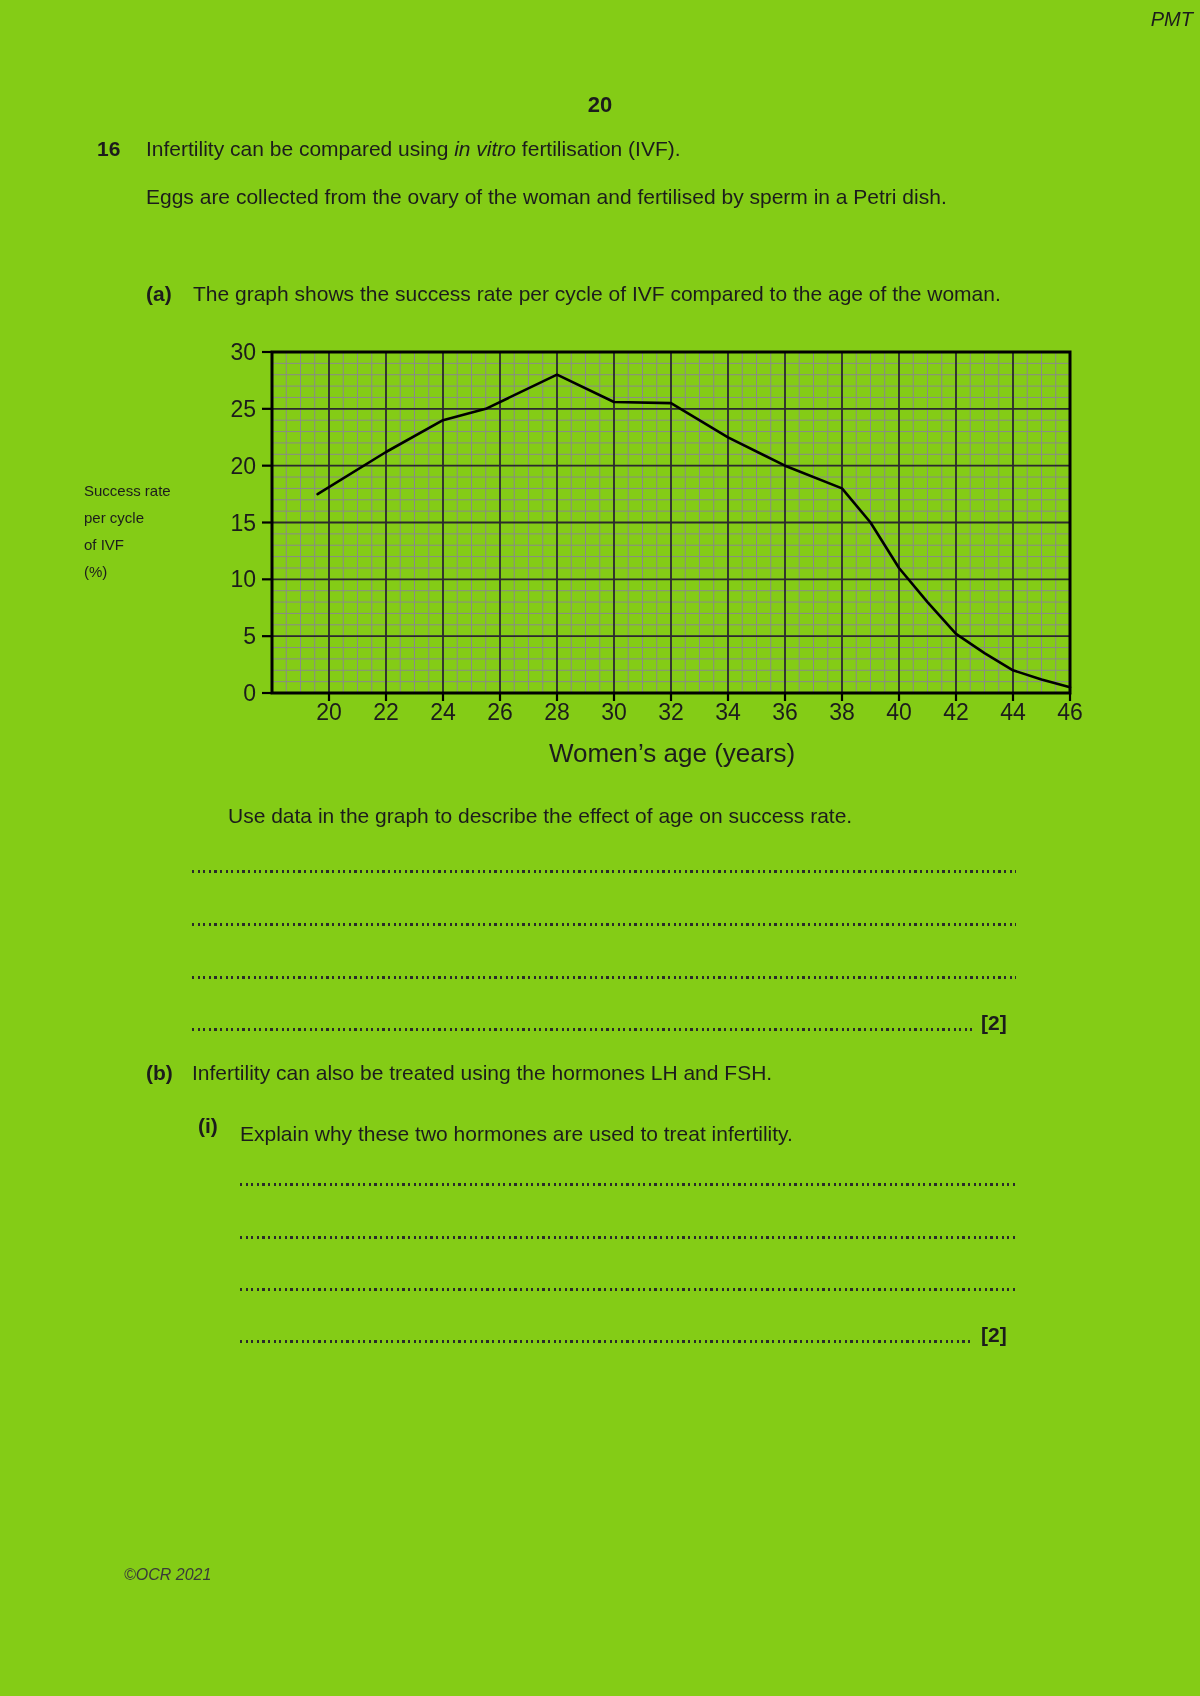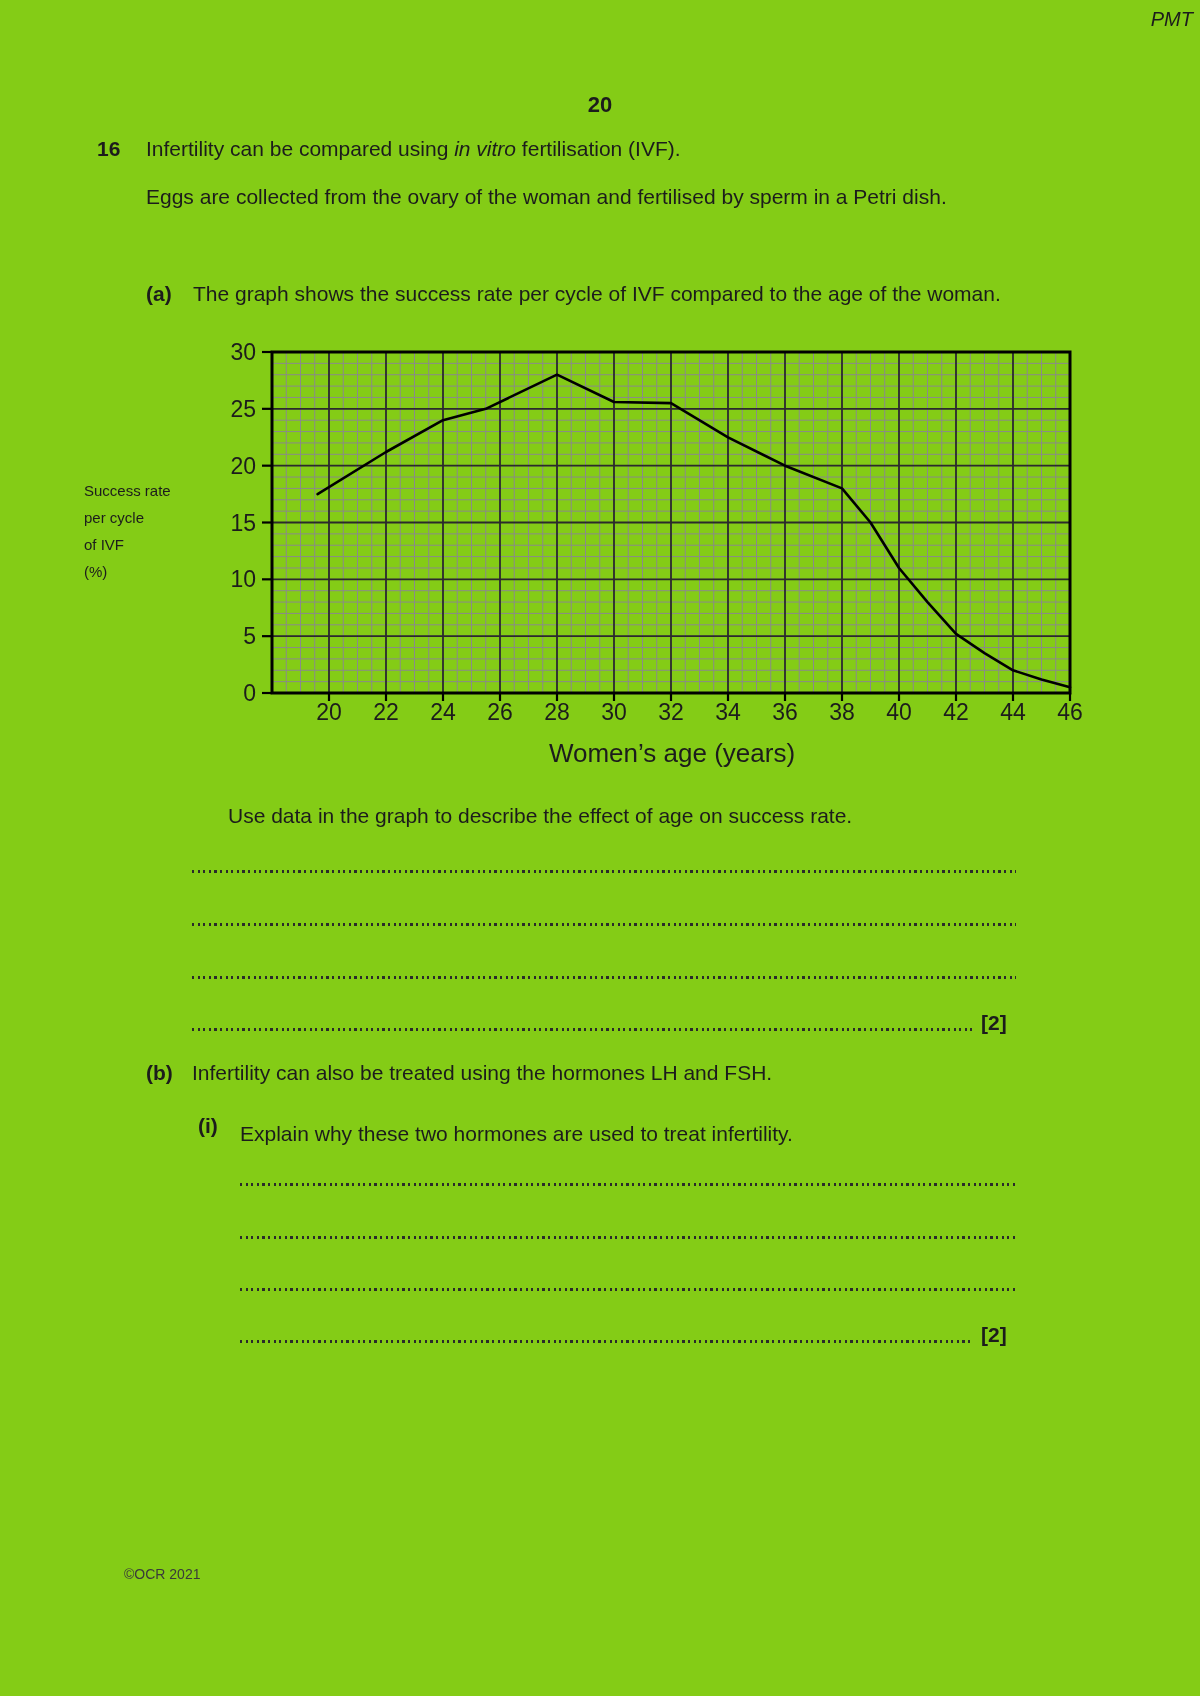--- a/index.html
+++ b/index.html
@@ -21,21 +21,21 @@
     position:absolute;height:3px;
     background:repeating-linear-gradient(90deg,#2a2a2a 0 2.2px,transparent 2.2px 5.6px);
   }
   .marks{font-size:21px;font-weight:bold;}
   #ylabel-block{
     position:absolute;left:84px;top:477px;width:140px;
     text-align:left;font-size:15px;line-height:27px;
   }
   #chart-svg{position:absolute;left:150px;top:330px;}
   #chart-svg text{font-family:"Liberation Sans",sans-serif;fill:#1c1c1c;}
-  #footer{font-size:14px;color:#3a3a3a;}
+  #footer{font-size:16px;color:#3a3a3a;font-style:italic;}
   #pmt{font-size:20px;font-style:italic;}
 </style>
 </head>
 <body>
 
 <div id="page">
 
   <div id="pmt" class="abs" style="top:8px;right:7px;">PMT</div>
   <div class="abs bold center" style="left:600px;top:92px;font-size:22px;">20</div>
 

